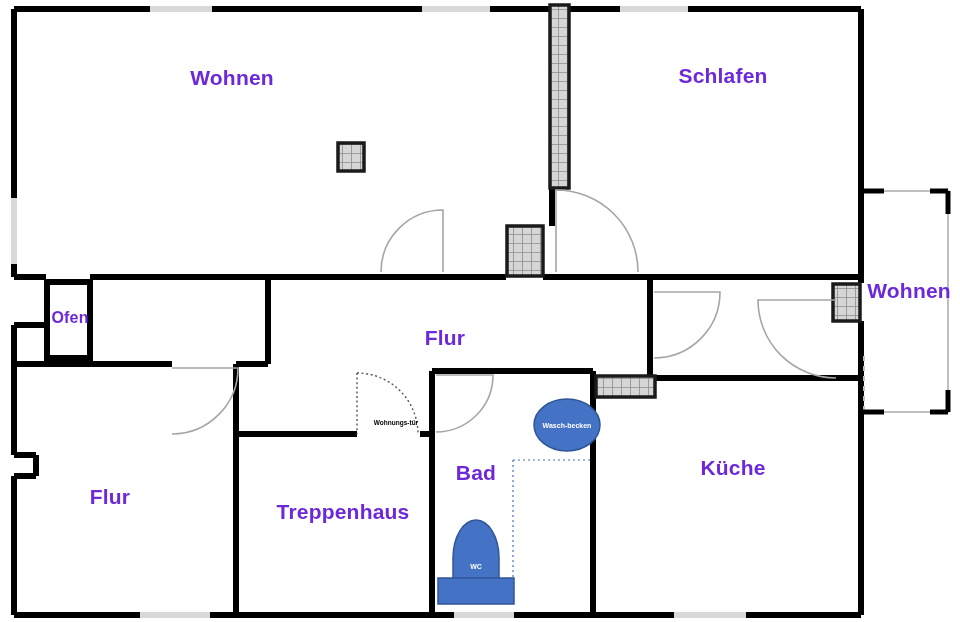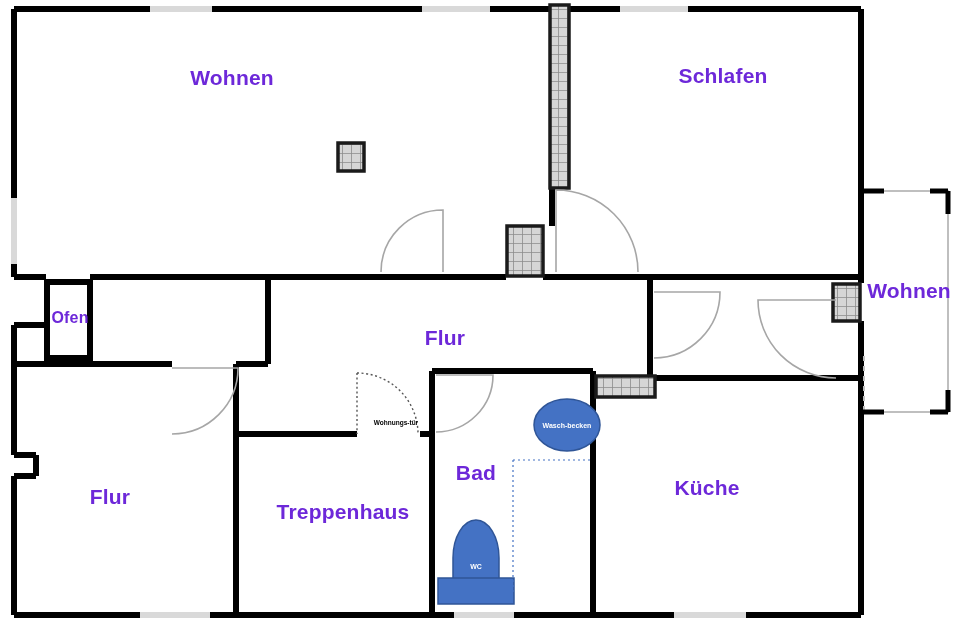--- a/index.html
+++ b/index.html
@@ -202,21 +202,21 @@
         <path d="M 513 460 L 513 592"></path>
       </g>
 
     </g>
   </svg>
 
   <div class="room-label big" style="left:232px; top:78px;">Wohnen</div>
   <div class="room-label big" style="left:723px; top:76px;">Schlafen</div>
   <div class="room-label big" style="left:909px; top:291px;">Wohnen</div>
   <div class="room-label big" style="left:445px; top:325px;margin-top:13px;">Flur</div>
-  <div class="room-label big" style="left:707px; top:468px;margin-top:20px;">Küche</div>
+  <div class="room-label big" style="left:733px; top:468px;">Küche</div>
   <div class="room-label big" style="left:476px; top:463px;margin-top:10px;">Bad</div>
   <div class="room-label big" style="left:110px; top:497px;">Flur</div>
   <div class="room-label big" style="left:343px; top:512px;">Treppenhaus</div>
   <div class="room-label small" style="left:70px; top:318px;">Ofen</div>
 
   <div class="fixture-label" style="left:567px; top:425px;">Wasch-becken</div>
   <div class="fixture-label" style="left:476px; top:566px;">WC</div>
 
   <div class="door-label" style="left:396px; top:422px;">Wohnungs-tür</div>
 

